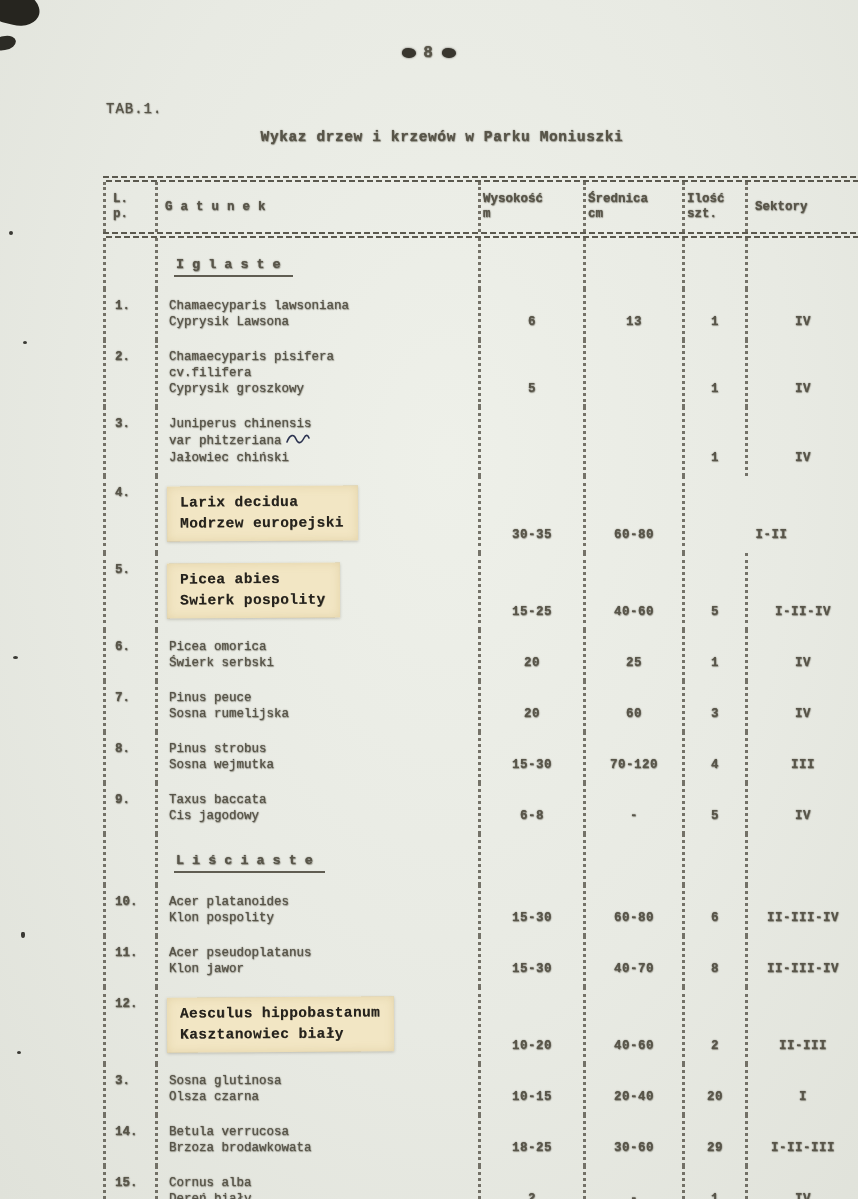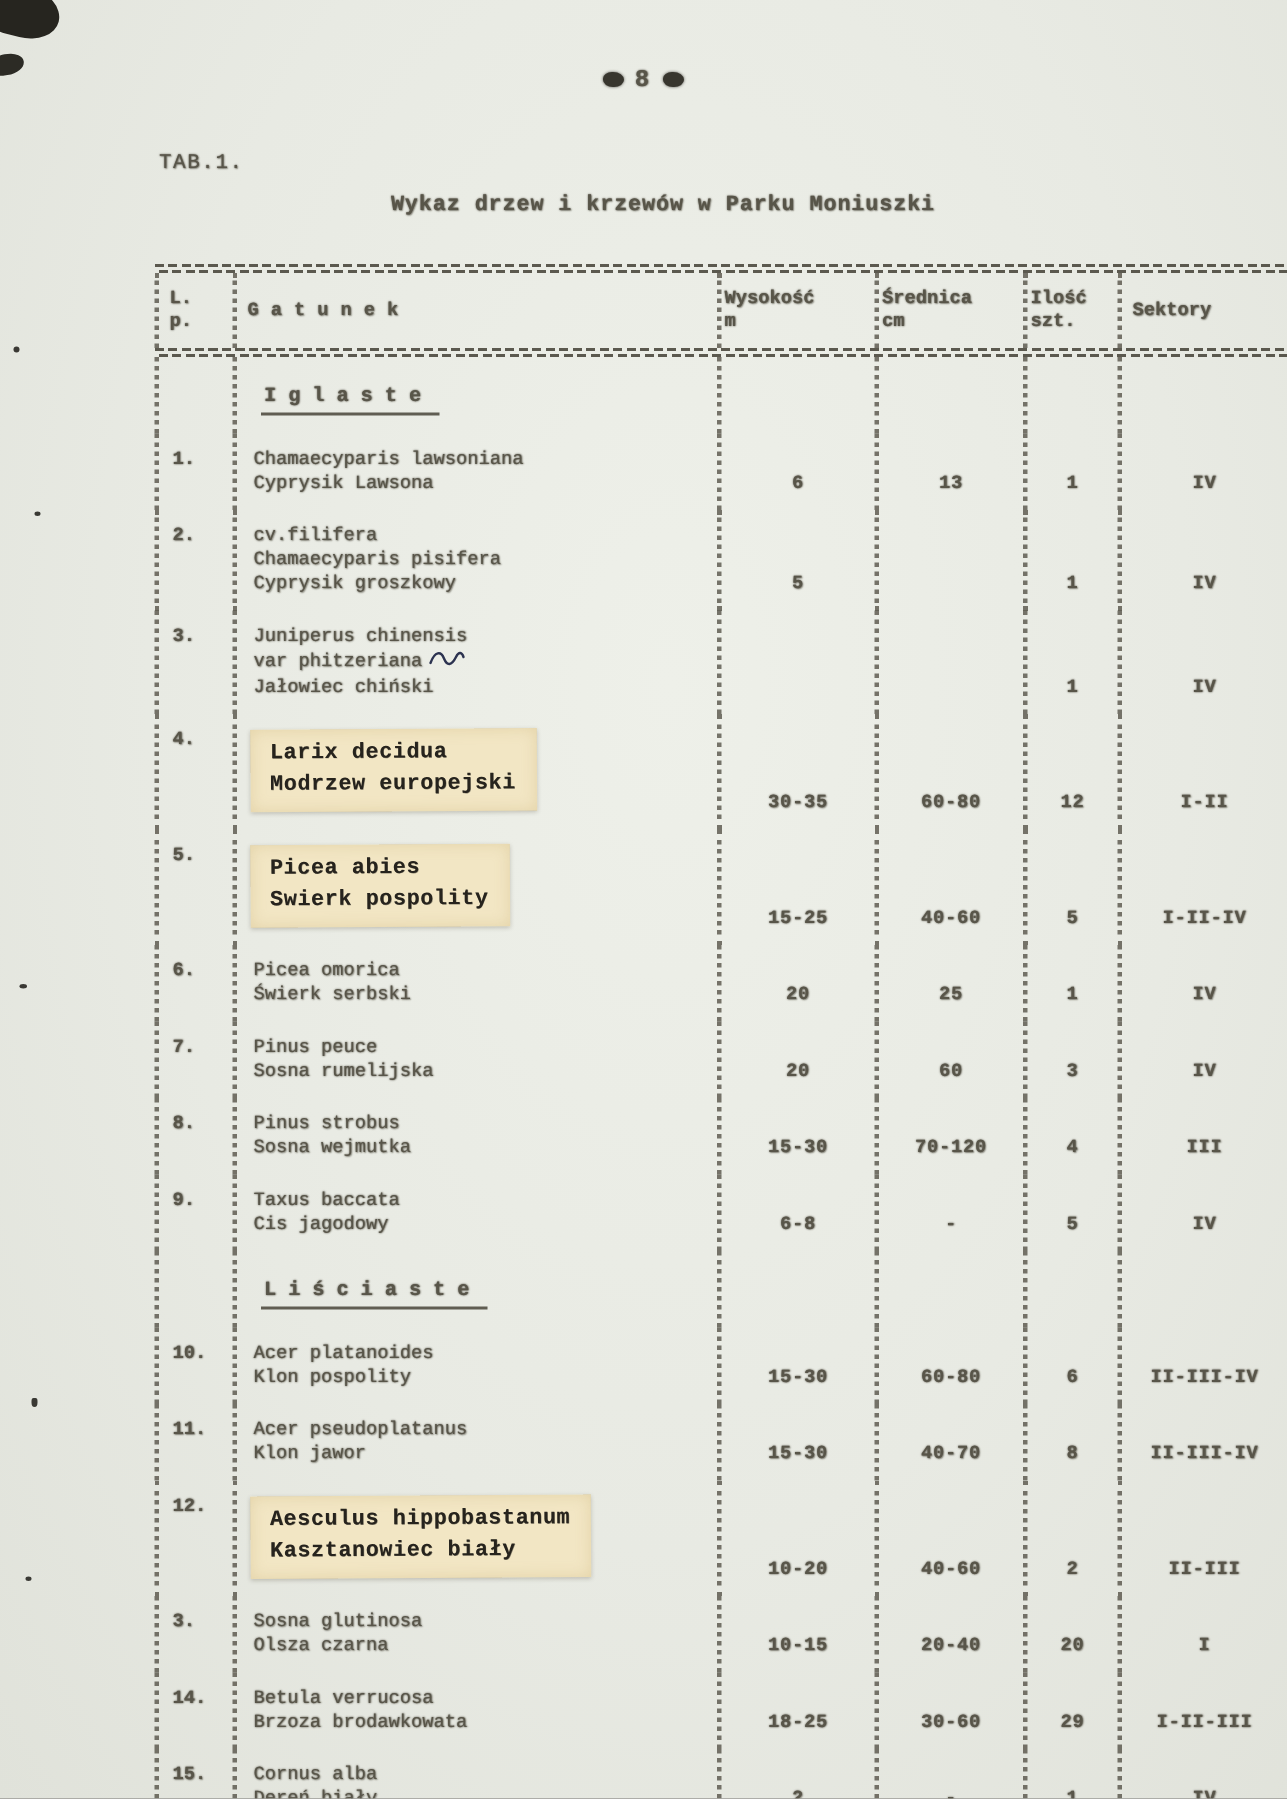--- a/index.html
+++ b/index.html
@@ -136,22 +136,22 @@
             <div class="sp-line">Cyprysik Lawsona</div>
           </div>
           <div class="cell c-h num-cell">6</div>
           <div class="cell c-d num-cell">13</div>
           <div class="cell c-q num-cell">1</div>
           <div class="cell c-s num-cell">IV</div>
         </div>
         <div class="grid-row typed data-row">
           <div class="cell c-lp lp-cell">2.</div>
           <div class="cell c-sp sp-cell">
+            <div class="sp-line">Chamaecyparis pisifera</div>
             <div class="sp-line">cv.filifera</div>
-            <div class="sp-line">Chamaecyparis pisifera</div>
             <div class="sp-line">Cyprysik groszkowy</div>
           </div>
           <div class="cell c-h num-cell">5</div>
           <div class="cell c-d num-cell"></div>
           <div class="cell c-q num-cell">1</div>
           <div class="cell c-s num-cell">IV</div>
         </div>
         <div class="grid-row typed data-row">
           <div class="cell c-lp lp-cell">3.</div>
           <div class="cell c-sp sp-cell">
@@ -164,21 +164,20 @@
           <div class="cell c-h num-cell"></div>
           <div class="cell c-d num-cell"></div>
           <div class="cell c-q num-cell">1</div>
           <div class="cell c-s num-cell">IV</div>
         </div>
         <div class="grid-row typed data-row">
           <div class="cell c-lp lp-cell">4.</div>
           <div class="cell c-sp sp-cell"><div class="slip"><div class="sp-line">Larix decidua</div><div class="sp-line">Modrzew europejski</div></div></div>
           <div class="cell c-h num-cell">30-35</div>
           <div class="cell c-d num-cell">60-80</div>
-          <div class="cell c-q num-cell">12</div>
           <div class="cell c-s num-cell">I-II</div>
         </div>
         <div class="grid-row typed data-row">
           <div class="cell c-lp lp-cell">5.</div>
           <div class="cell c-sp sp-cell"><div class="slip"><div class="sp-line">Picea abies</div><div class="sp-line">Swierk pospolity</div></div></div>
           <div class="cell c-h num-cell">15-25</div>
           <div class="cell c-d num-cell">40-60</div>
           <div class="cell c-q num-cell">5</div>
           <div class="cell c-s num-cell">I-II-IV</div>
         </div>

